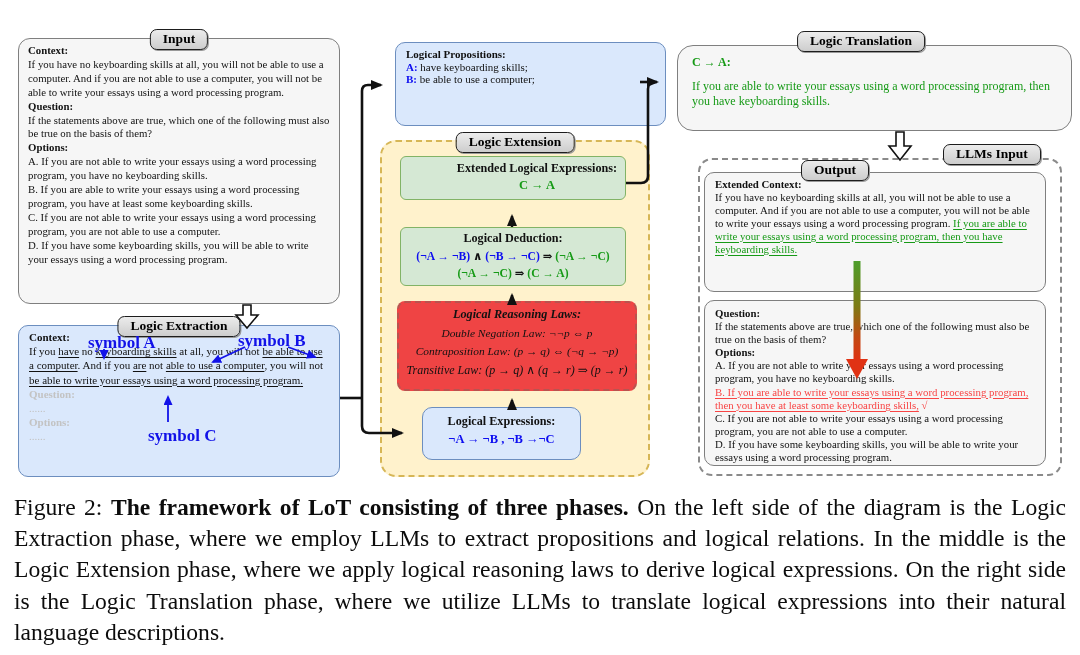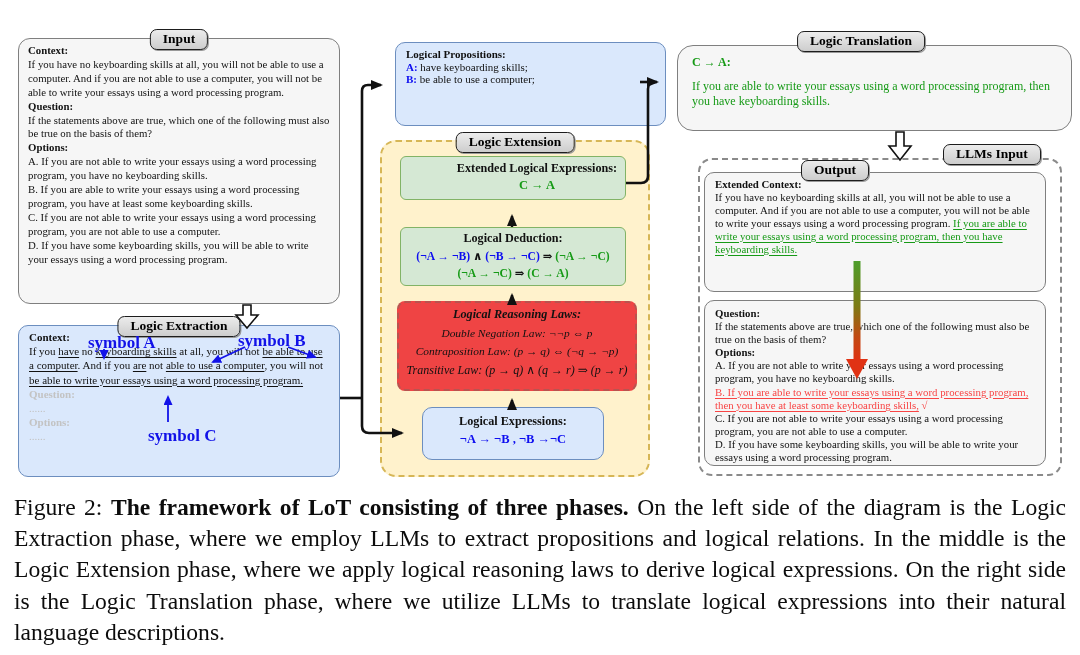--- a/index.html
+++ b/index.html
@@ -91,21 +91,21 @@
     <div style="font-size:11.6px;padding-top:3px;white-space:nowrap;"><span class="gr bo">(¬A → ¬C)</span><span class="bo"> ⇒ </span><span class="gr bo">(C → A)</span></div>
   </div>
 
   <div class="abs pinkbox tc" style="left:397px;top:301px;width:240px;height:90px;">
     <div style="font-size:12.2px;padding-top:4px;" class="bo">Logical Reasoning Laws:</div>
     <div style="font-size:11.4px;padding-top:5px;white-space:nowrap;">Double Negation Law:  ¬¬p ⇔ p</div>
     <div style="font-size:11.4px;padding-top:6px;white-space:nowrap;">Contraposition Law: (p → q) ⇔ (¬q → ¬p)</div>
     <div style="font-size:12px;padding-top:6px;white-space:nowrap;">Transitive Law: (p → q) ∧ (q → r) ⇒ (p → r)</div>
   </div>
 
-  <div class="abs bluebox tc" style="left:422px;top:407px;width:182px;height:53px;">
+  <div class="abs bluebox tc" style="left:422px;top:407px;width:159px;height:53px;">
     <div style="font-size:12.2px;padding-top:6px;" class="bo">Logical Expressions:</div>
     <div style="font-size:12.5px;padding-top:3px;" class="bl bo">¬A → ¬B , ¬B →¬C</div>
   </div>
 
   <div class="abs graybox" style="left:677px;top:45px;width:395px;height:86px;border-radius:16px;">
     <div style="padding:9px 14px;font-size:12px;line-height:15px;">
       <div class="gr bo">C → A:</div>
       <div class="gr" style="margin-top:9px;">If you are able to write your essays using a word processing program, then you have keyboarding skills.</div>
     </div>
   </div>

